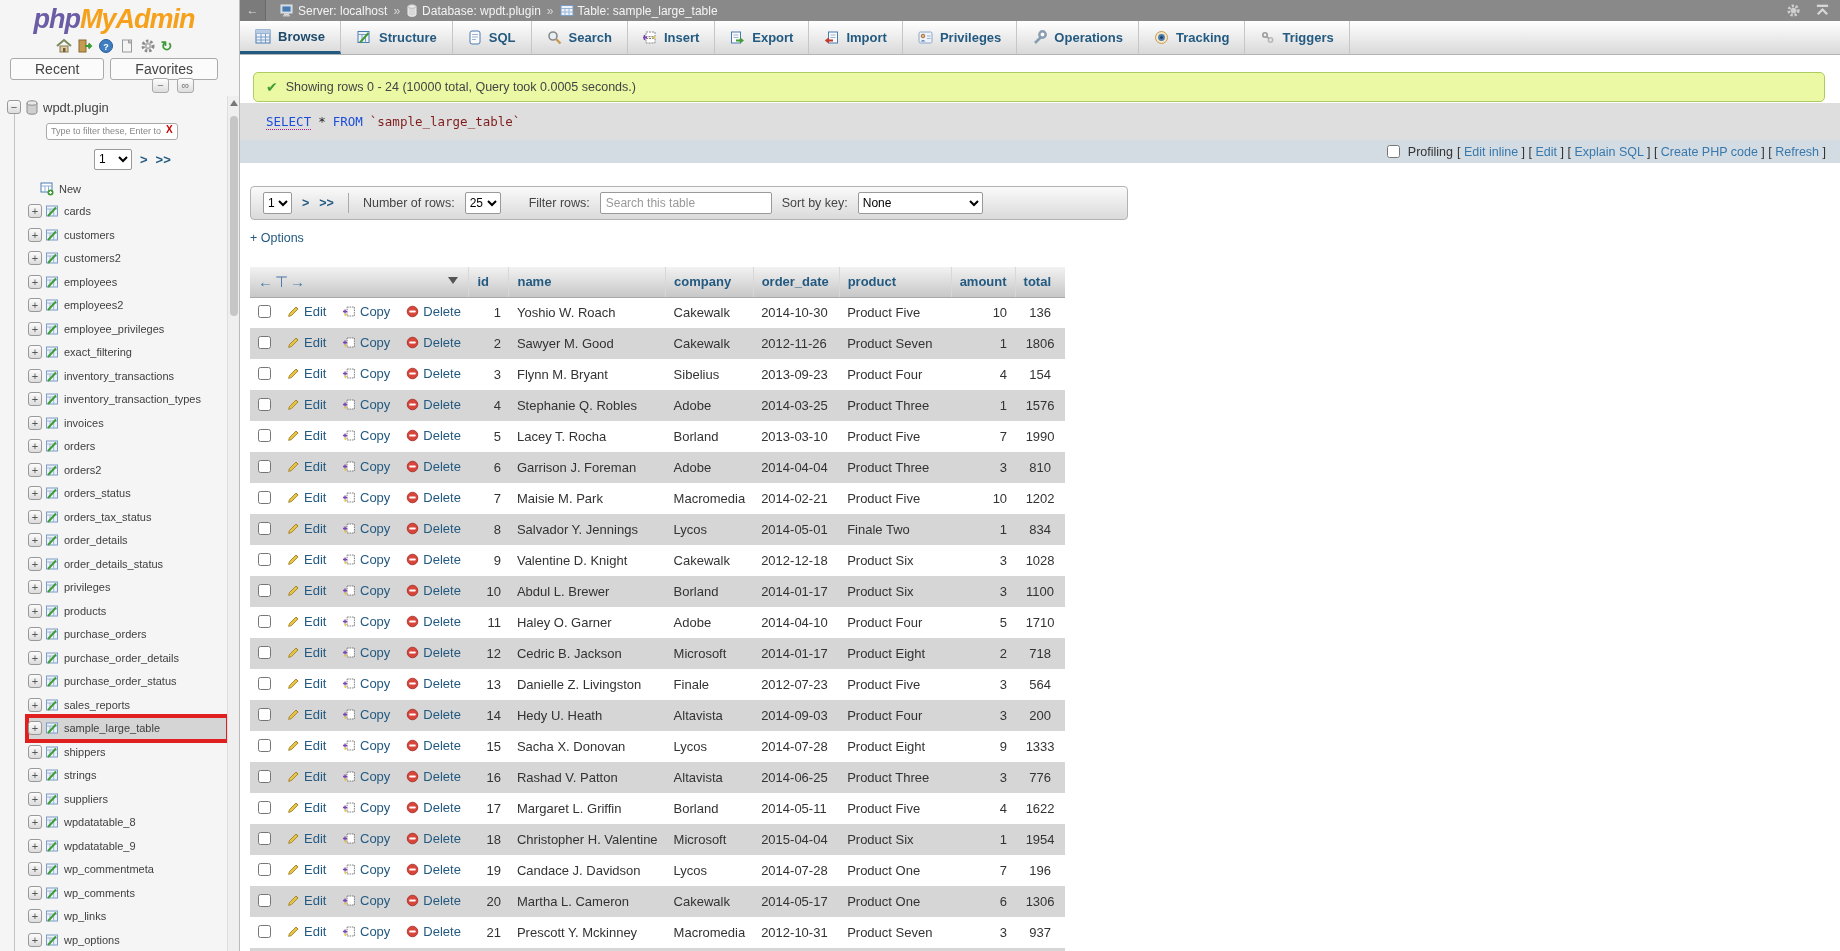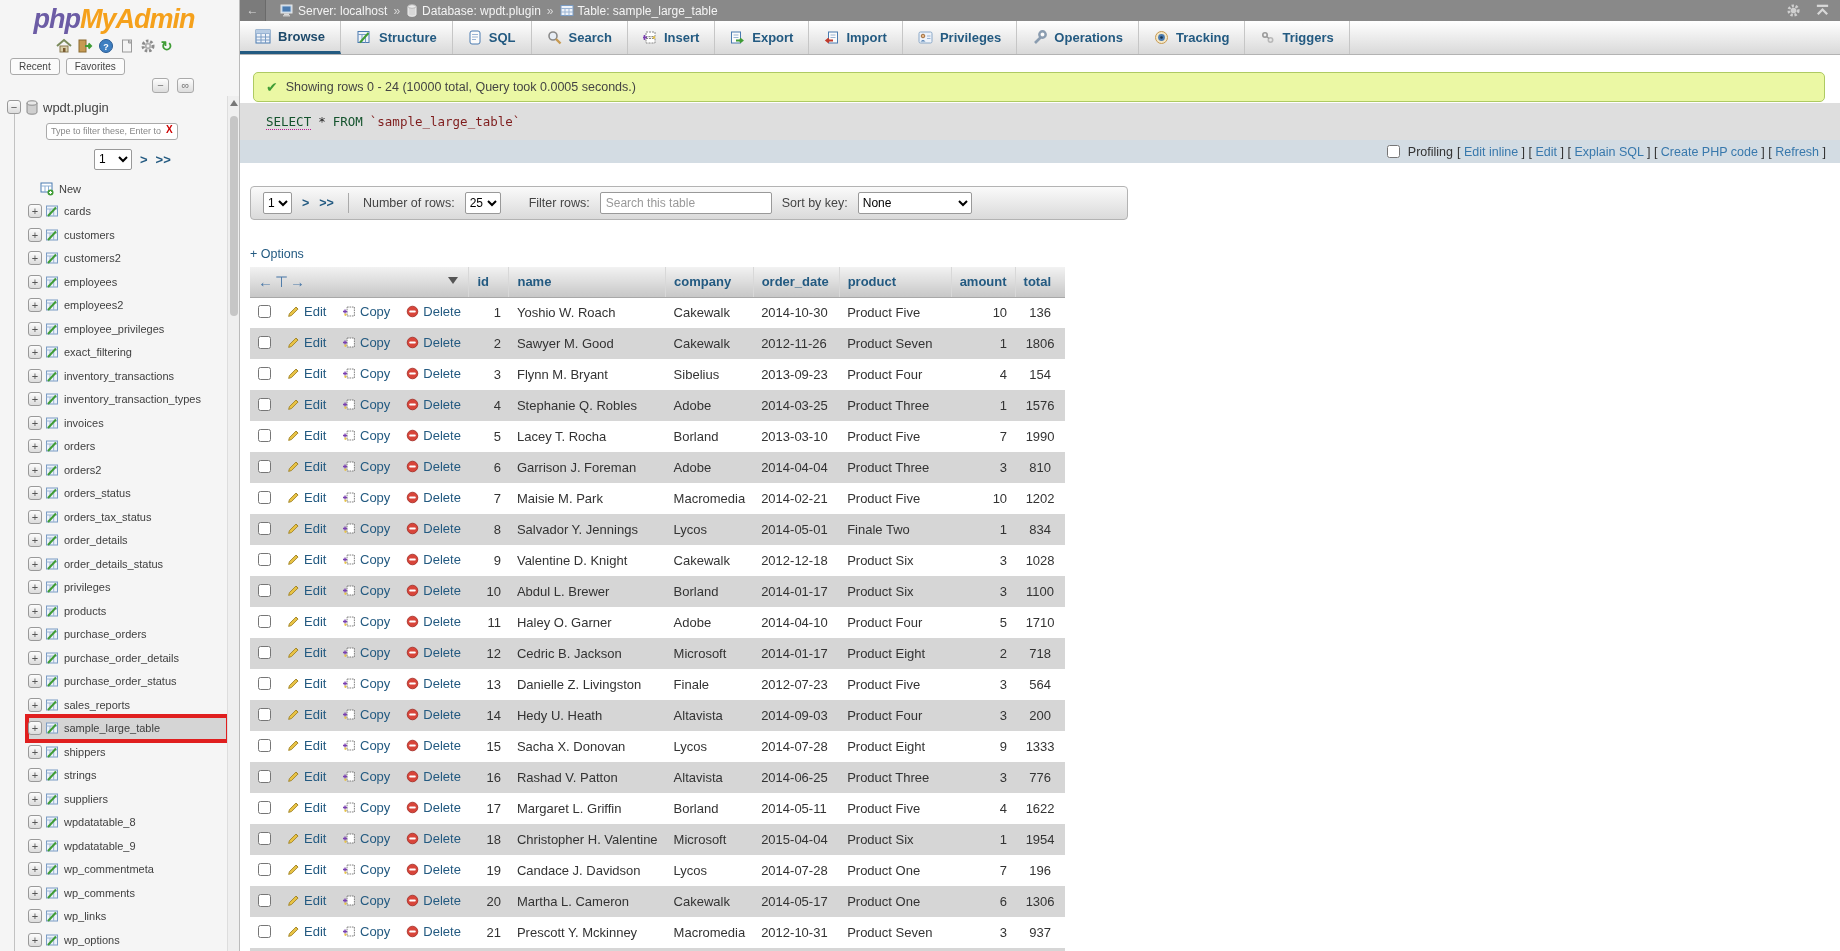--- a/index.html
+++ b/index.html
@@ -13,21 +13,21 @@
              background:#f5f5f5; border-right:1px solid #bbb; z-index:5; }
   .logo { position:absolute; top:4px; left:0; width:228px; text-align:center;
           font-size:27px; font-weight:bold; font-style:italic; letter-spacing:-1px; }
   .logo .php { color:#6c5ca5; }
   .logo .myadmin { color:#f5a11c; }
   .side-icons { position:absolute; top:38px; left:0; width:228px; display:flex;
                 justify-content:center; gap:5px; align-items:center; }
   .side-icons svg { display:block; }
   .pill-row { position:absolute; top:58px; left:10px; display:flex; gap:6px; }
   .pill { border:1px solid #aaa; border-radius:3px; background:#fbfbfb; color:#444;
-          font-size:10px; padding:2px 8px; cursor:pointer; }
+          font-size:14px; padding:2px 24px; cursor:pointer; }
   .mini-btns { position:absolute; top:78px; left:152px; display:flex; gap:8px; }
   .mini-btn { width:17px; height:15px; border:1px solid #aaa; border-radius:3px;
               background:linear-gradient(#fdfdfd,#ddd); color:#777; font-size:11px;
               line-height:13px; text-align:center; cursor:pointer; }
 
   #tree { position:absolute; top:96px; left:0; right:12px; bottom:0; overflow:hidden; }
   .tree-connector { position:absolute; left:14px; top:10px; bottom:0; width:1px; background:#c2c2c2; }
   .db-row { position:relative; display:flex; align-items:center; height:22px; padding-left:7px; gap:4px; }
   .expander { width:14px; height:14px; border:1px solid #999; border-radius:3px; flex:0 0 14px;
               background:linear-gradient(#fcfcfc,#dcdcdc); color:#555; font-size:11px;
@@ -81,21 +81,21 @@
   
   #content { position:absolute; left:240px; top:55px; right:0; bottom:0; background:#fff; overflow:hidden; }
   .message { position:absolute; top:17px; left:13px; right:15px; height:30px;
              background:#ebf8a4; border:1px solid #aeca63; border-radius:5px;
              display:flex; align-items:center; gap:8px; padding:0 12px;
              font-size:12.5px; color:#444; }
   .check { color:#3f9c35; font-size:14px; }
   .sqlarea { position:absolute; top:48px; left:0; right:0; height:37px; background:#dedede;
              font-family:"DejaVu Sans Mono", monospace; font-size:12.5px;
              display:flex; align-items:center; padding-left:26px; }
-  .kw { color:#14532d; }
+  .kw { color:#1d4ed8; }
   .kw.dotted { border-bottom:1px dotted #b8178f; }
   .sql-star { color:#222; margin:0 7px; }
   .sql-table { color:#7f1d1d; margin-left:7px; }
   .profiling { position:absolute; top:85px; left:0; right:0; height:23px; background:#d3dce3;
                display:flex; align-items:center; justify-content:flex-end; gap:4px;
                padding-right:14px; font-size:12.5px; color:#333; }
   .profiling input { margin-right:4px; }
   .plink { color:#3878ac; cursor:pointer;margin-top:16px; }
   .pbrk { color:#333; }
 
@@ -103,21 +103,21 @@
              border:1px solid #b3b3b3; border-radius:4px;
              background:linear-gradient(#fafafa,#dadada);
              display:flex; align-items:center; gap:10px; padding:0 12px; font-size:12.5px; }
   .toolbar select { height:22px; border:1px solid #999; background:#fff; font-size:12px; border-radius:2px; }
   .tb-divider { width:1px; height:20px; background:#aaa; margin:0 4px; }
   .tb-link { color:#235a81; font-weight:bold; cursor:pointer; }
   .tb-input { width:172px; height:22px; border:1px solid #999; border-radius:2px;
               font-size:12px; padding:0 5px; color:#555; }
   .tb-input::placeholder { color:#999; }
 
-  .options-link { position:absolute; top:192px; left:10px; color:#235a81; font-size:12.5px; cursor:pointer; }
+  .options-link { position:absolute; top:176px; left:10px; color:#235a81; font-size:12.5px; cursor:pointer; }
 
   .results { position:absolute; top:212px; left:10px; border-collapse:collapse; }
   .results th { height:30px; background:linear-gradient(#f2f2f2,#c7c7c7);
                 color:#235a81; font-size:13px; font-weight:bold; text-align:left;
                 padding:0 8px; border-bottom:1px solid #a8a8a8; white-space:nowrap; }
   .results th + th { border-left:1px solid #d8d8d8; }
   .results td { height:31px; padding:0 8px; font-size:13px; color:#333; white-space:nowrap; }
   .results tbody tr:nth-child(even) td { background:#d6d6d6; }
   .th-actions { position:relative; }
   .reorder-glyph { color:#4a78a8; font-size:15px; letter-spacing:2px; font-weight:normal; }
@@ -684,21 +684,21 @@
   <div class="toolbar">
     <select><option>1</option></select>
     <span class="tb-link">&gt;</span>
     <span class="tb-link">&gt;&gt;</span>
     <span class="tb-divider"></span>
     <span>Number of rows:</span>
     <select><option>25</option></select>
     <span style="margin-left:18px;">Filter rows:</span>
     <input class="tb-input" placeholder="Search this table" style="">
     <span style="">Sort by key:</span>
-    <select style="width:114px;"><option>None</option></select>
+    <select style="width:125px;"><option>None</option></select>
   </div>
 
   <div class="options-link">+ Options</div>
 
   <table class="results">
     <thead>
       <tr>
         <th class="th-actions" colspan="4" style="width:210px;">
           <span class="reorder-glyph">←⊤→</span>
           <span class="sort-caret"></span>

